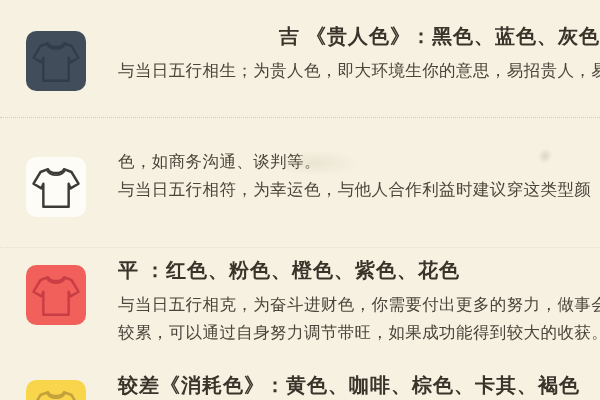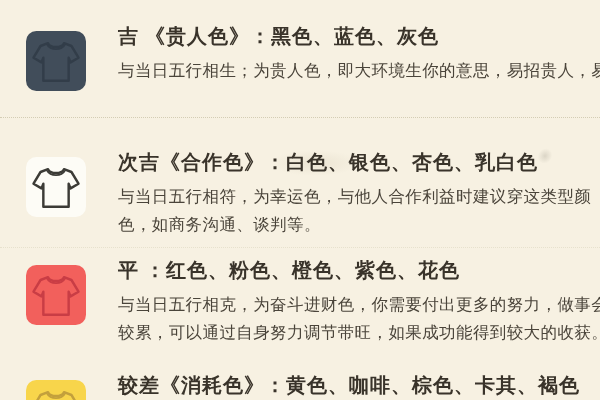--- a/index.html
+++ b/index.html
@@ -20,21 +20,21 @@
     position: absolute; left: 270px; top: 150px; width: 90px; height: 26px;
     background: radial-gradient(ellipse at center, rgba(200,190,165,0.25), rgba(200,190,165,0) 70%);
   }
   .row {
     position: absolute;
     left: 16px;
     right: 0;
     display: flex;
     align-items: flex-start;
   }
-  .row1 { top: 22px; }
+  .row1 { top: 22px; text-align: right; }
   .row2 { top: 148px; }
   .row3 { top: 256px; }
   .row4 { top: 371px; }
   .tile {
     width: 79px; height: 78px;
     border-radius: 14px;
     flex: 0 0 auto;
     display: flex; align-items: center; justify-content: center;
   }
   .tile svg { width: 60px; height: 60px; display: block; }
@@ -96,24 +96,23 @@
 
   <section class="row row2">
     <div class="tile">
       <svg viewBox="0 0 64 64">
         <rect x="0" y="0" width="64" height="64" rx="11" fill="#fdfcf6"></rect>
         <path d="M23.5 13 C26 18.5 38 18.5 40.5 13 L48.5 16 L56 28.5 L47.5 33.5 L45.5 28.5 L45.5 53 L18.5 53 L18.5 28.5 L16.5 33.5 L8 28.5 L15.5 16 Z" fill="none" stroke="#3c3b36" stroke-width="2.6" stroke-linejoin="round"></path>
         <path d="M22.5 14.5 C26 21 38 21 41.5 14.5" fill="none" stroke="#3c3b36" stroke-width="2"></path>
       </svg>
     </div>
     <div class="texts">
-      <h3 class="sec-title">次吉《合作色》：白色、银色、杏色、乳白色</h3>
       <p class="sec-desc">
+        <span>色，如商务沟通、谈判等。</span>
         <span>与当日五行相符，为幸运色，与他人合作利益时建议穿这类型颜</span>
-        <span>色，如商务沟通、谈判等。</span>
       </p>
     </div>
   </section>
 
   <div class="divider divider2"></div>
 
   <section class="row row3">
     <div class="tile">
       <svg viewBox="0 0 64 64">
         <rect x="0" y="0" width="64" height="64" rx="11" fill="#f2605c"></rect>

